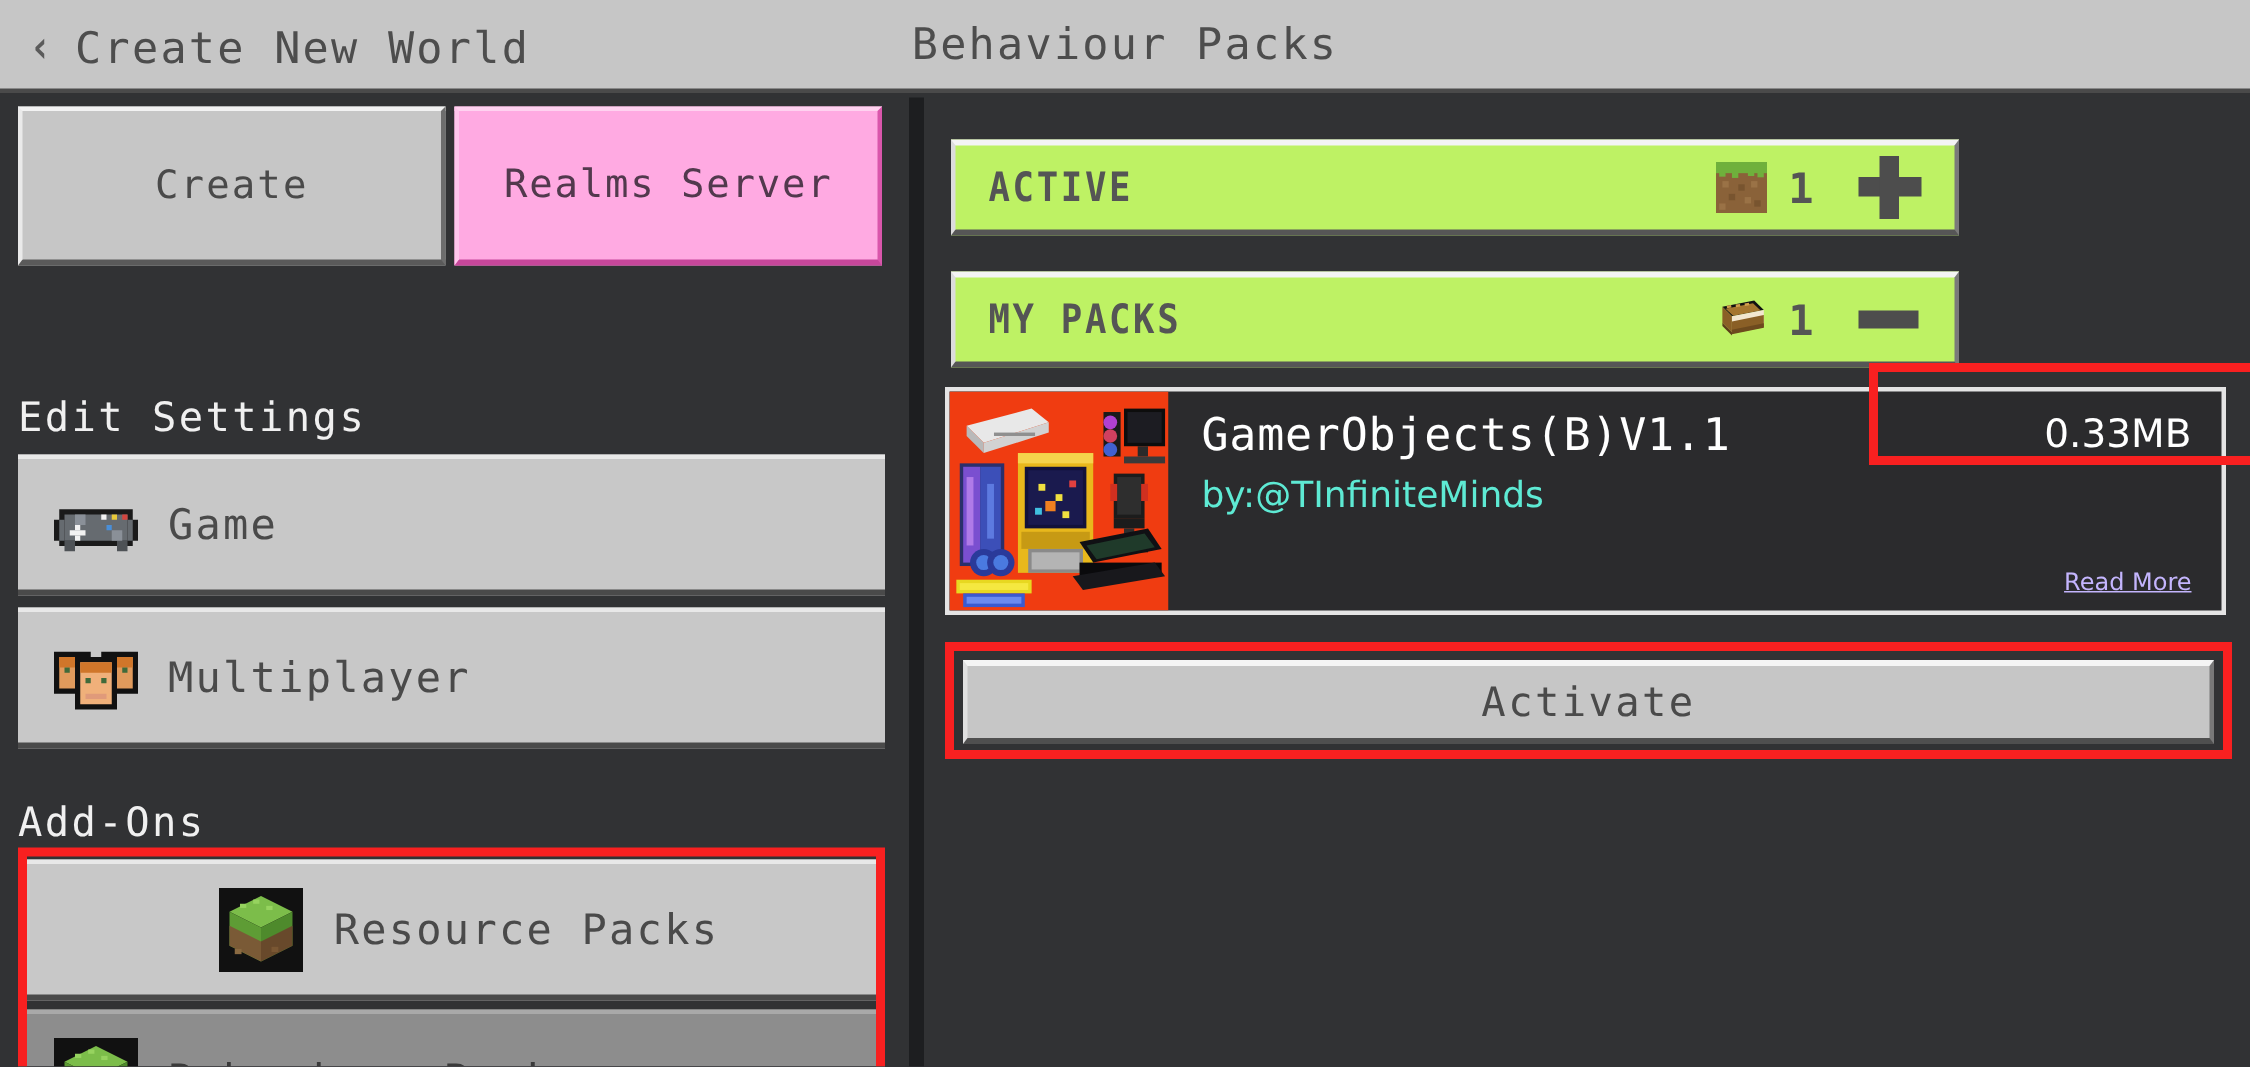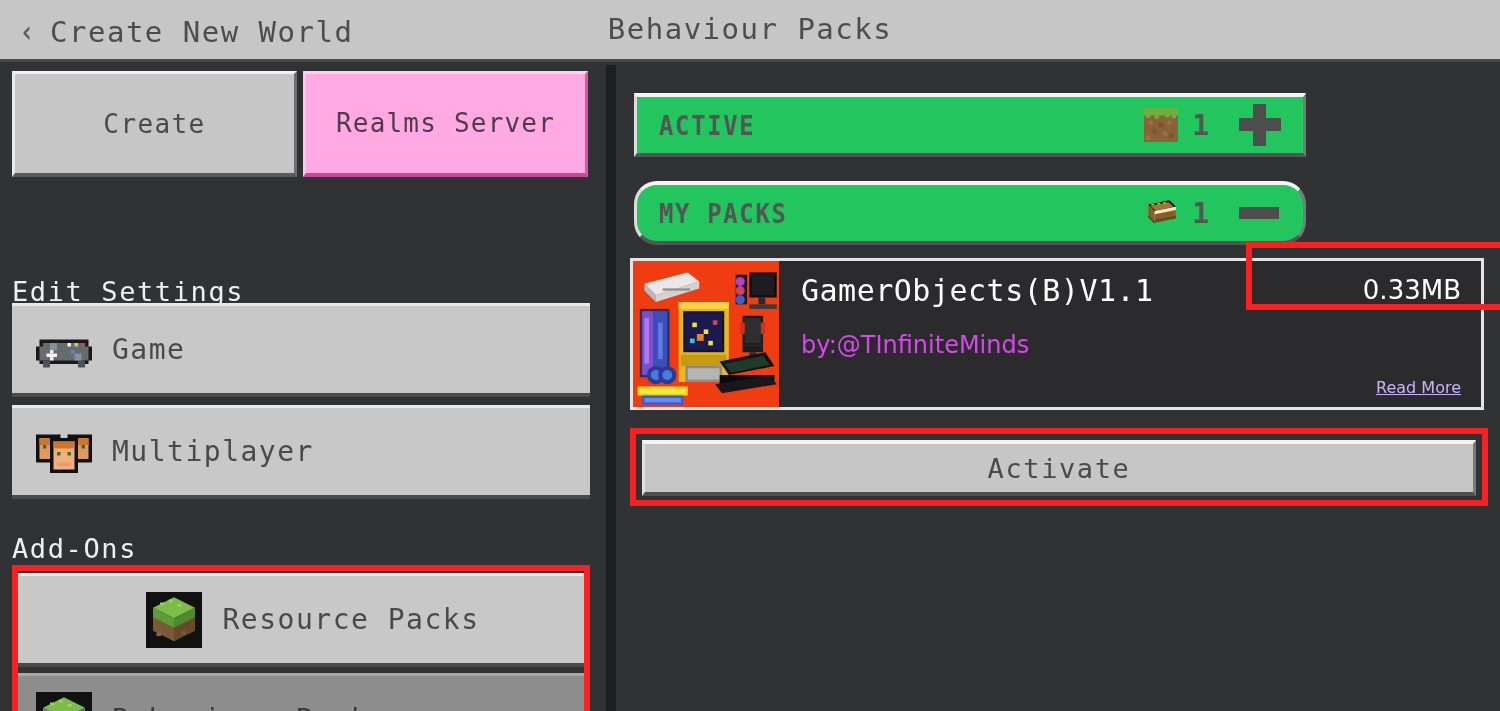--- a/index.html
+++ b/index.html
@@ -120,21 +120,21 @@
   }
 
   
   .sect-head {
     position: absolute;
     left: 12px;
     color: #f0f0f0;
     font-size: 27px;
     letter-spacing: 1.6px;
   }
-  #sect-edit { top: 198px; margin-top: 13px; }
+  #sect-edit { top: 198px; }
   #sect-addons { top: 468px; }
 
   
   .menu-row {
     position: absolute;
     left: 12px;
     width: 578px;
     height: 94px;
     display: flex;
     align-items: center;
@@ -178,29 +178,29 @@
   #anno-activate { left: 630px; top: 428px; width: 858px; height: 78px; }
 
   
   .pack-head {
     position: absolute;
     left: 18px;
     width: 672px;
     height: 64px;
     display: flex;
     align-items: center;
-    background: #22c55e;
+    background: #bef264;
     border-top: 4px solid #f4f4f4;
     border-left: 3px solid #dcdcdc;
     border-right: 3px solid #7a7a7a;
     border-bottom: 4px solid #565656;
     cursor: pointer;
   }
   #head-active { top: 28px; }
-  #head-mypacks { top: 116px; border-radius: 23px; }
+  #head-mypacks { top: 116px; }
 
   .pack-head .ph-title {
     margin-left: 22px;
     font-size: 27px;
     font-weight: bold;
     color: #555555;
     letter-spacing: 2px;
     transform: scaleX(0.88);
     transform-origin: left center;
   }
@@ -253,23 +253,23 @@
     position: relative;
     flex: 1;
     padding: 12px 18px 12px 22px;
   }
   .pack-name {
     font-size: 30px;
     color: #ffffff;
     letter-spacing: 0.5px;
   }
   .pack-author {
-    margin-top: 23px;
+    margin-top: 8px;
     font-size: 24px;
-    color: #d946ef;
+    color: #5eead4;
     font-family: "DejaVu Sans", "Liberation Sans", sans-serif;
   }
   .pack-size {
     position: absolute;
     right: 20px; top: 14px;
     font-size: 26px;
     color: #ffffff;
     font-family: "DejaVu Sans", "Liberation Sans", sans-serif;
   }
   .pack-readmore {

